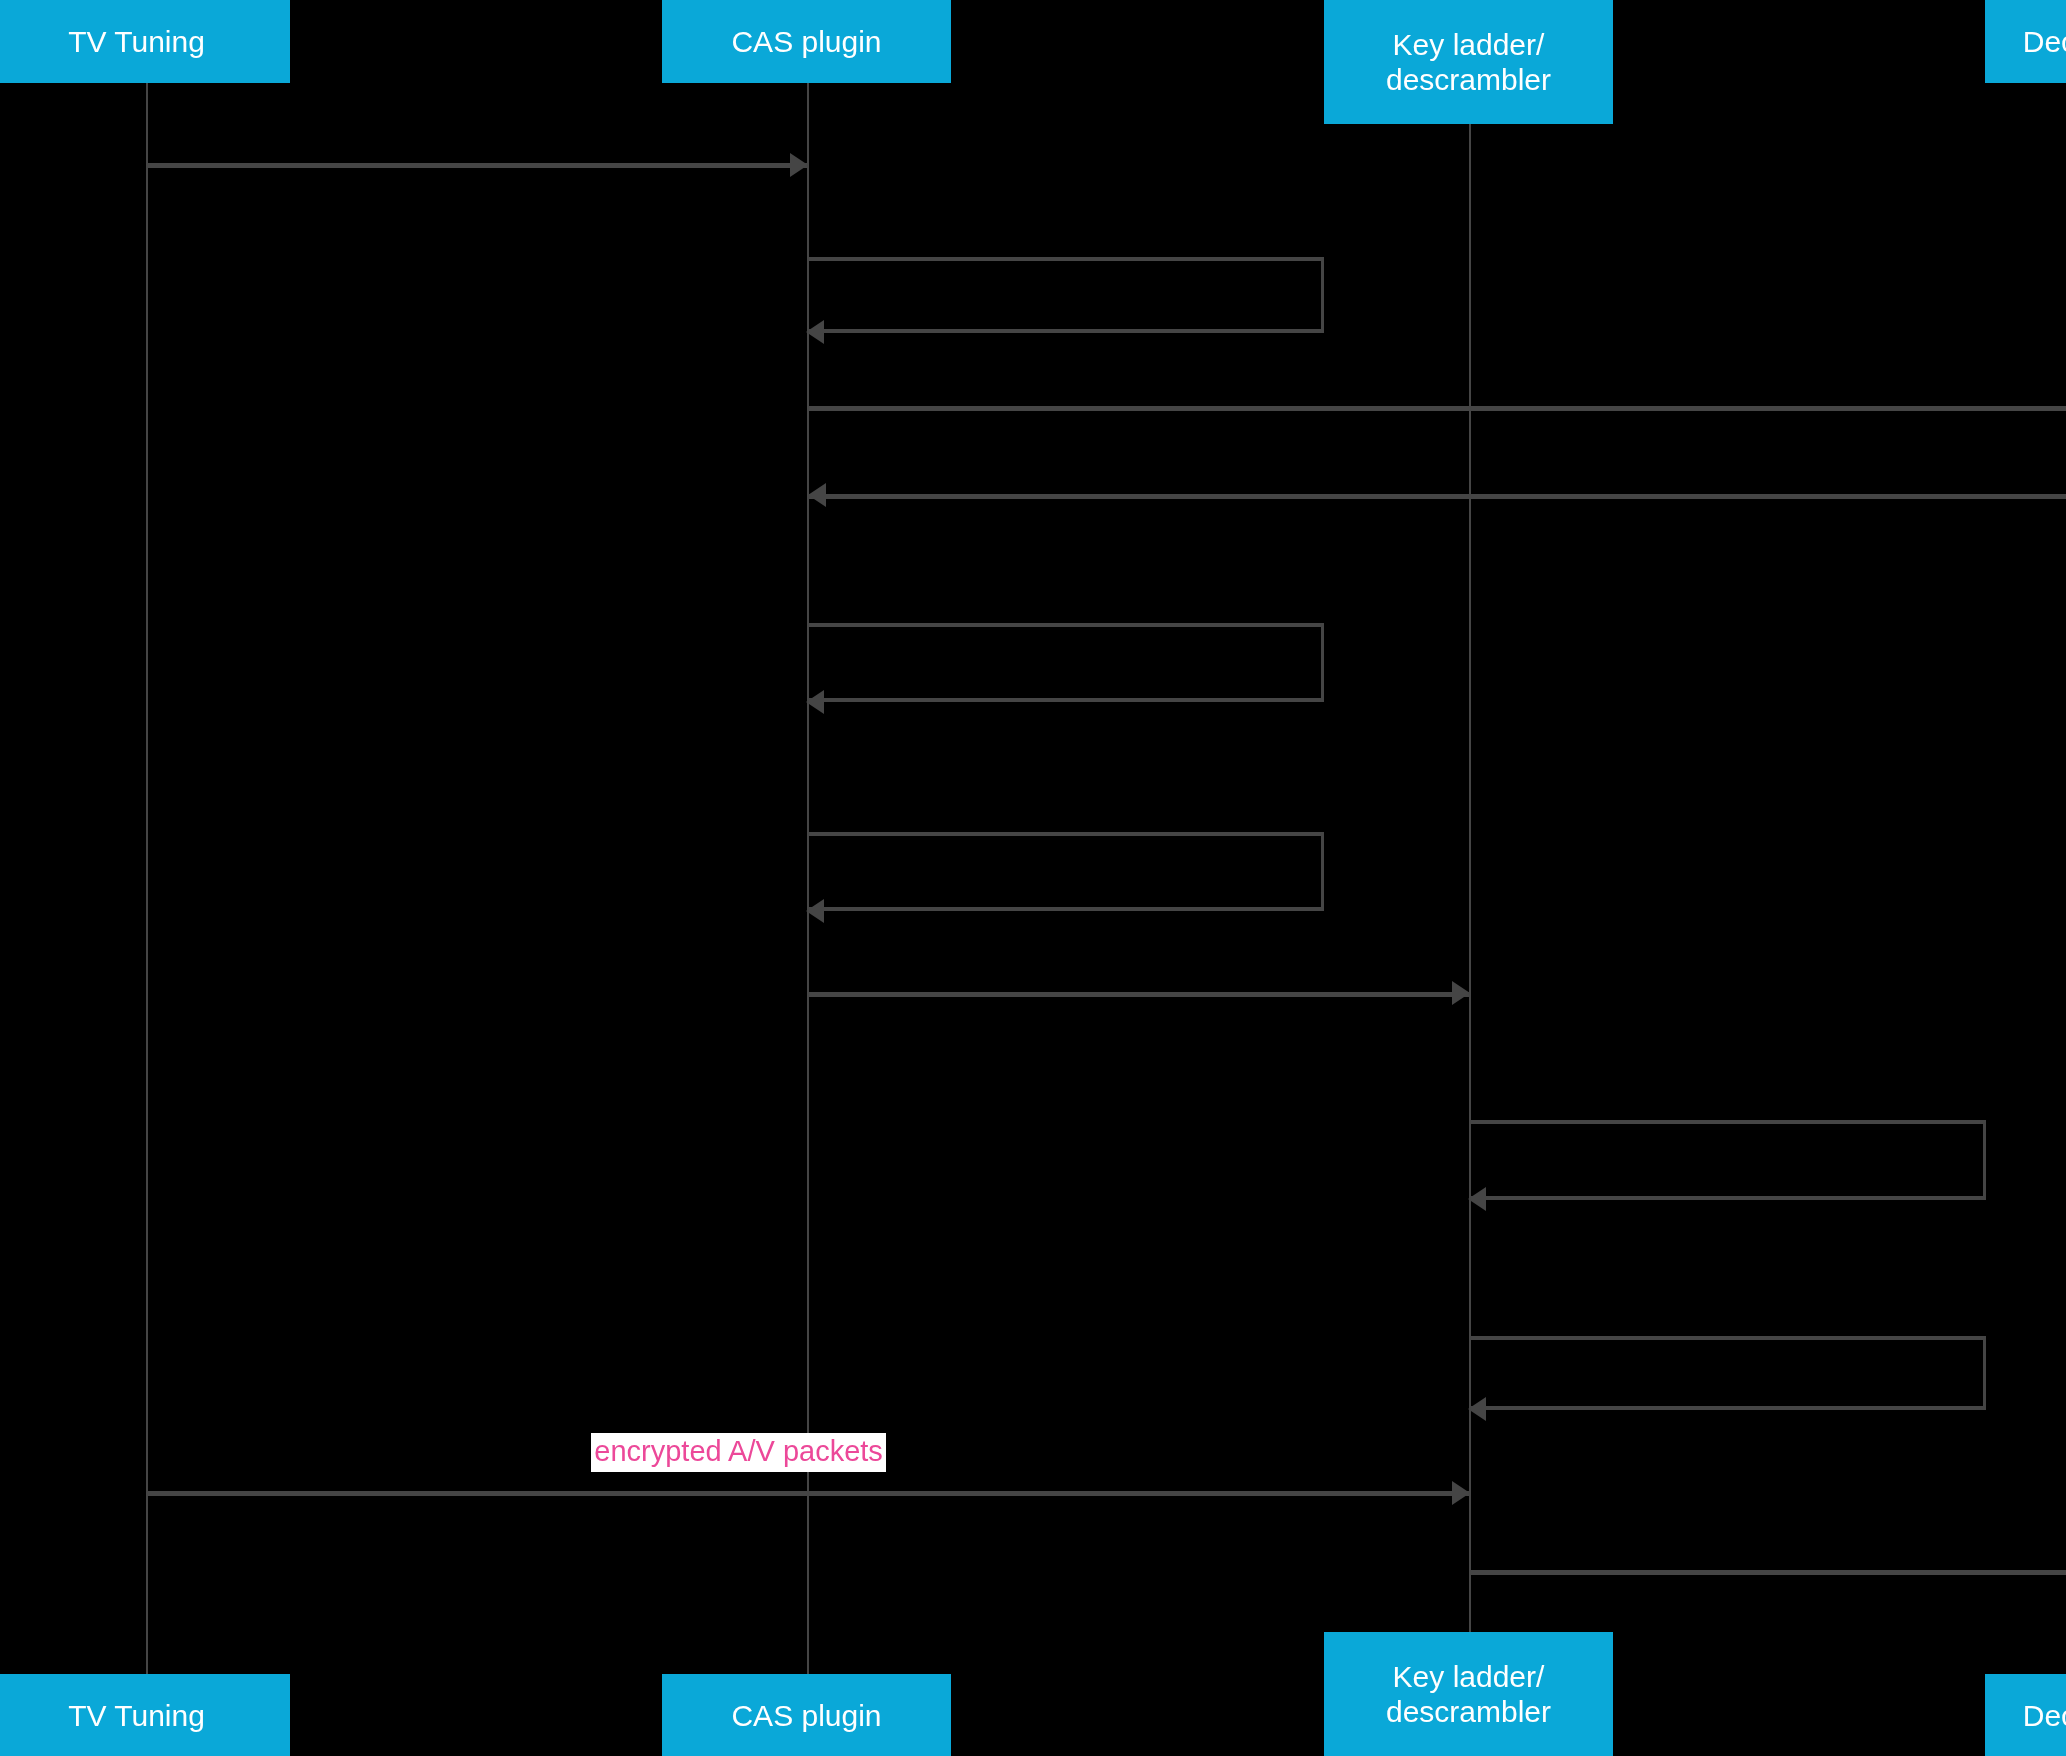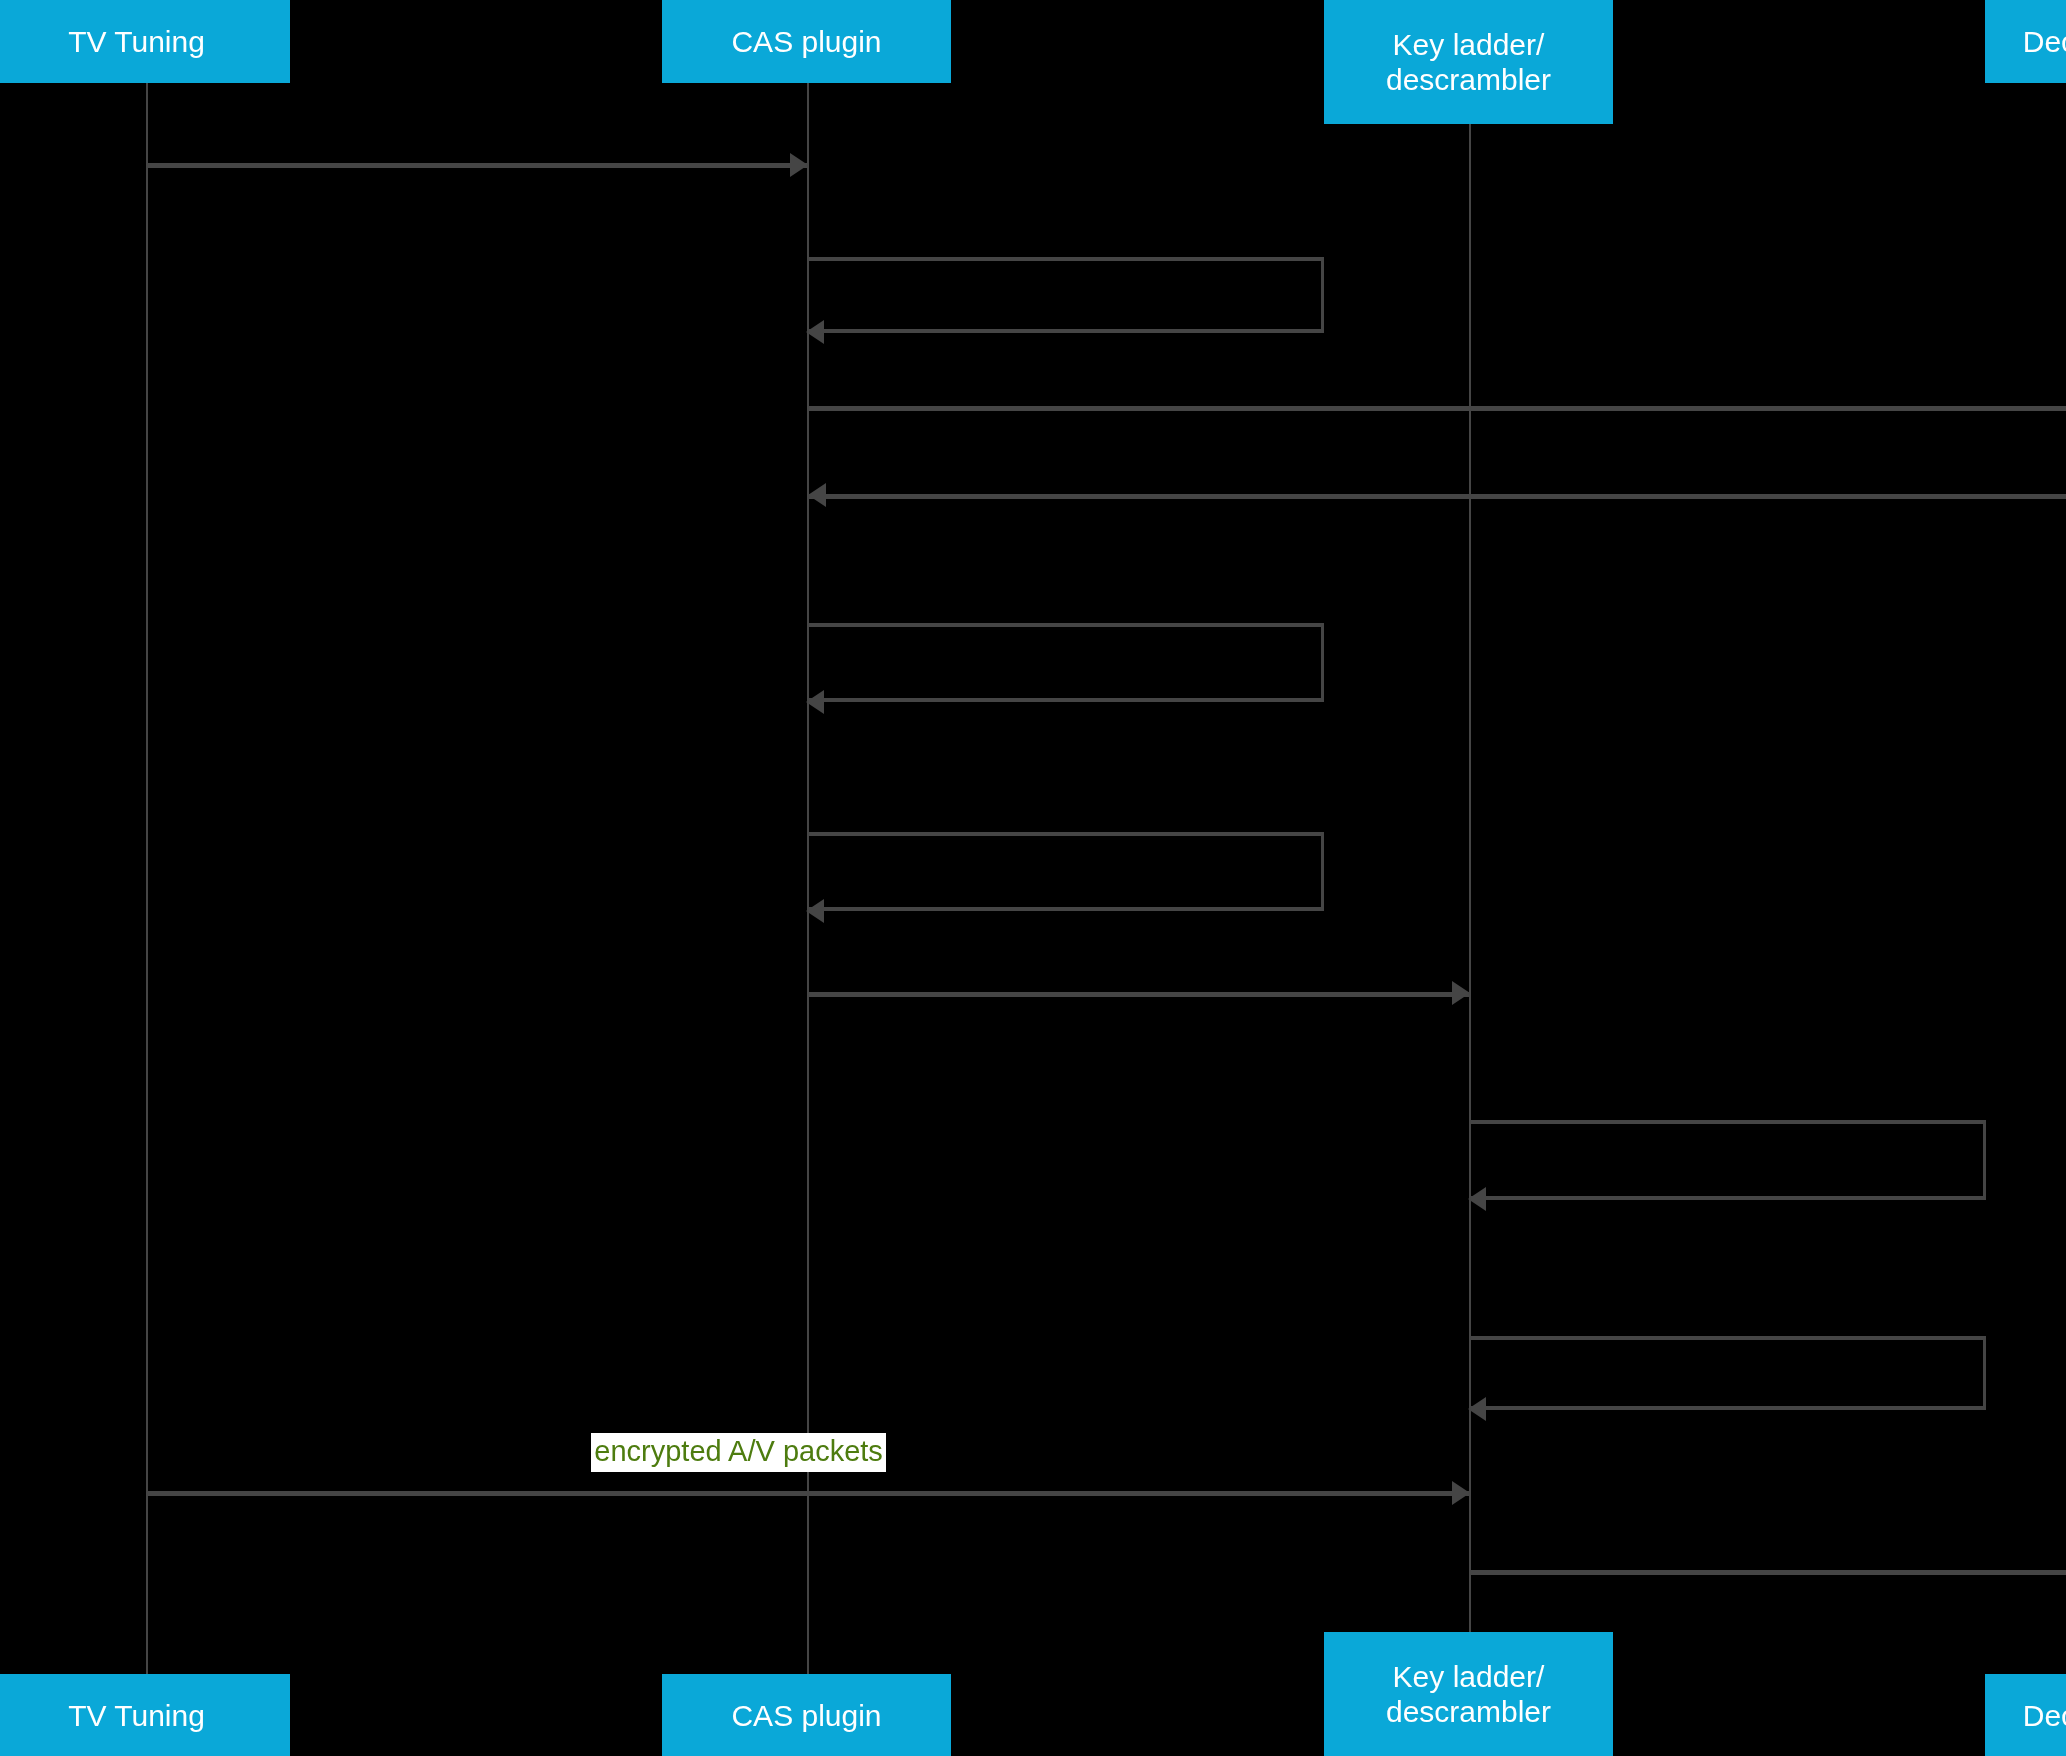--- a/index.html
+++ b/index.html
@@ -75,21 +75,21 @@
     border-right: 3.7px solid #454545;
     border-bottom: 4.5px solid #454545;
     border-left: 0;
     background: transparent;
   }
 
   
   .msg-label {
     position: absolute;
     background: #FFFFFF;
-    color: #4d7c0f;
+    color: #ec4899;
     font-size: 29px;
     line-height: 1.0;
     font-family: "Liberation Sans", "DejaVu Sans", sans-serif;
     padding: 4.1px 3.3px 5.8px 3.3px;
     white-space: nowrap;
   }
 </style>
 </head>
 <body>
 

